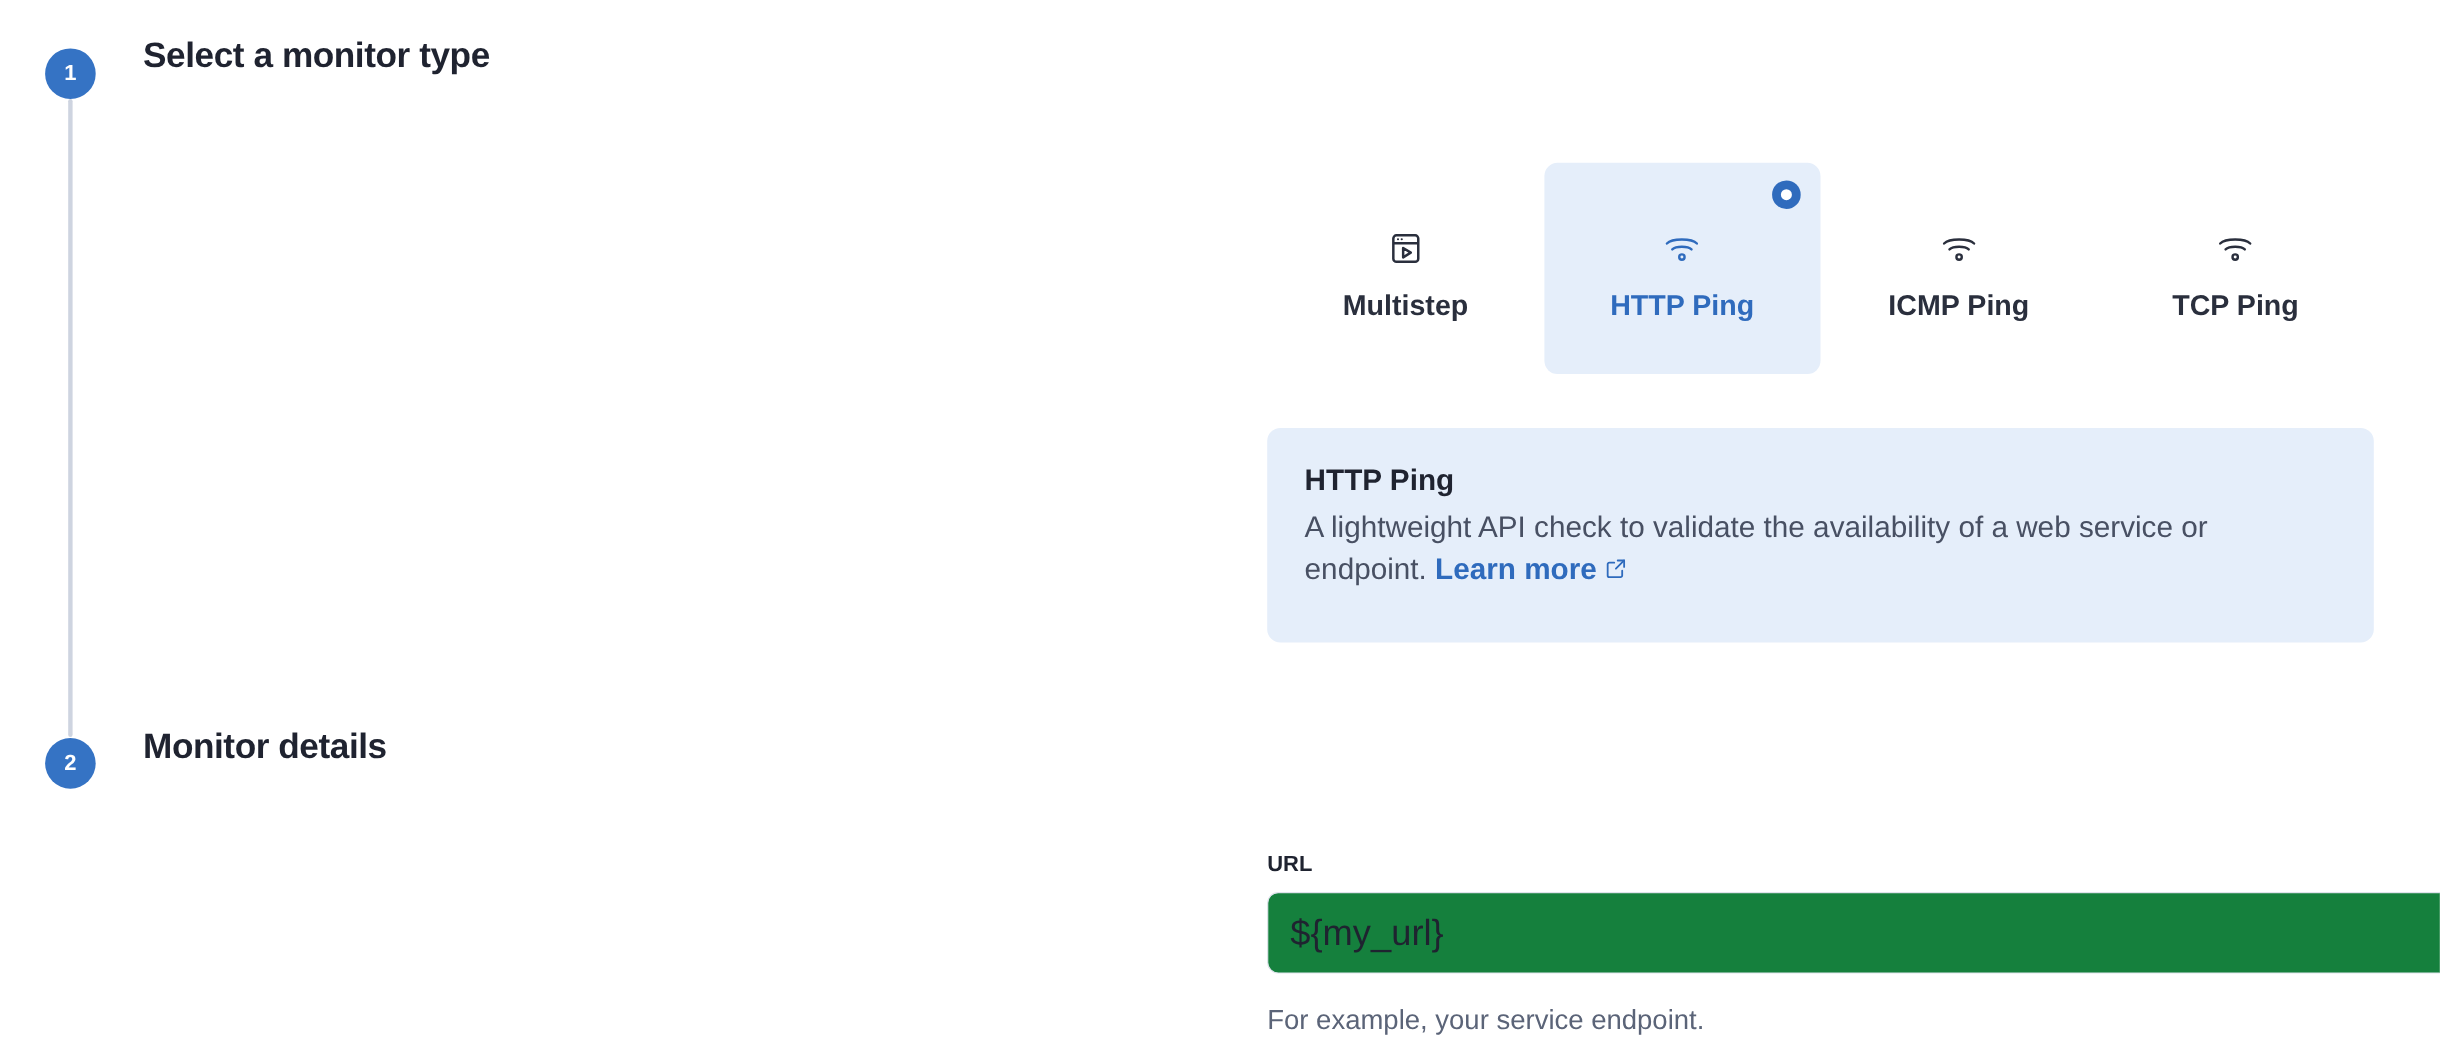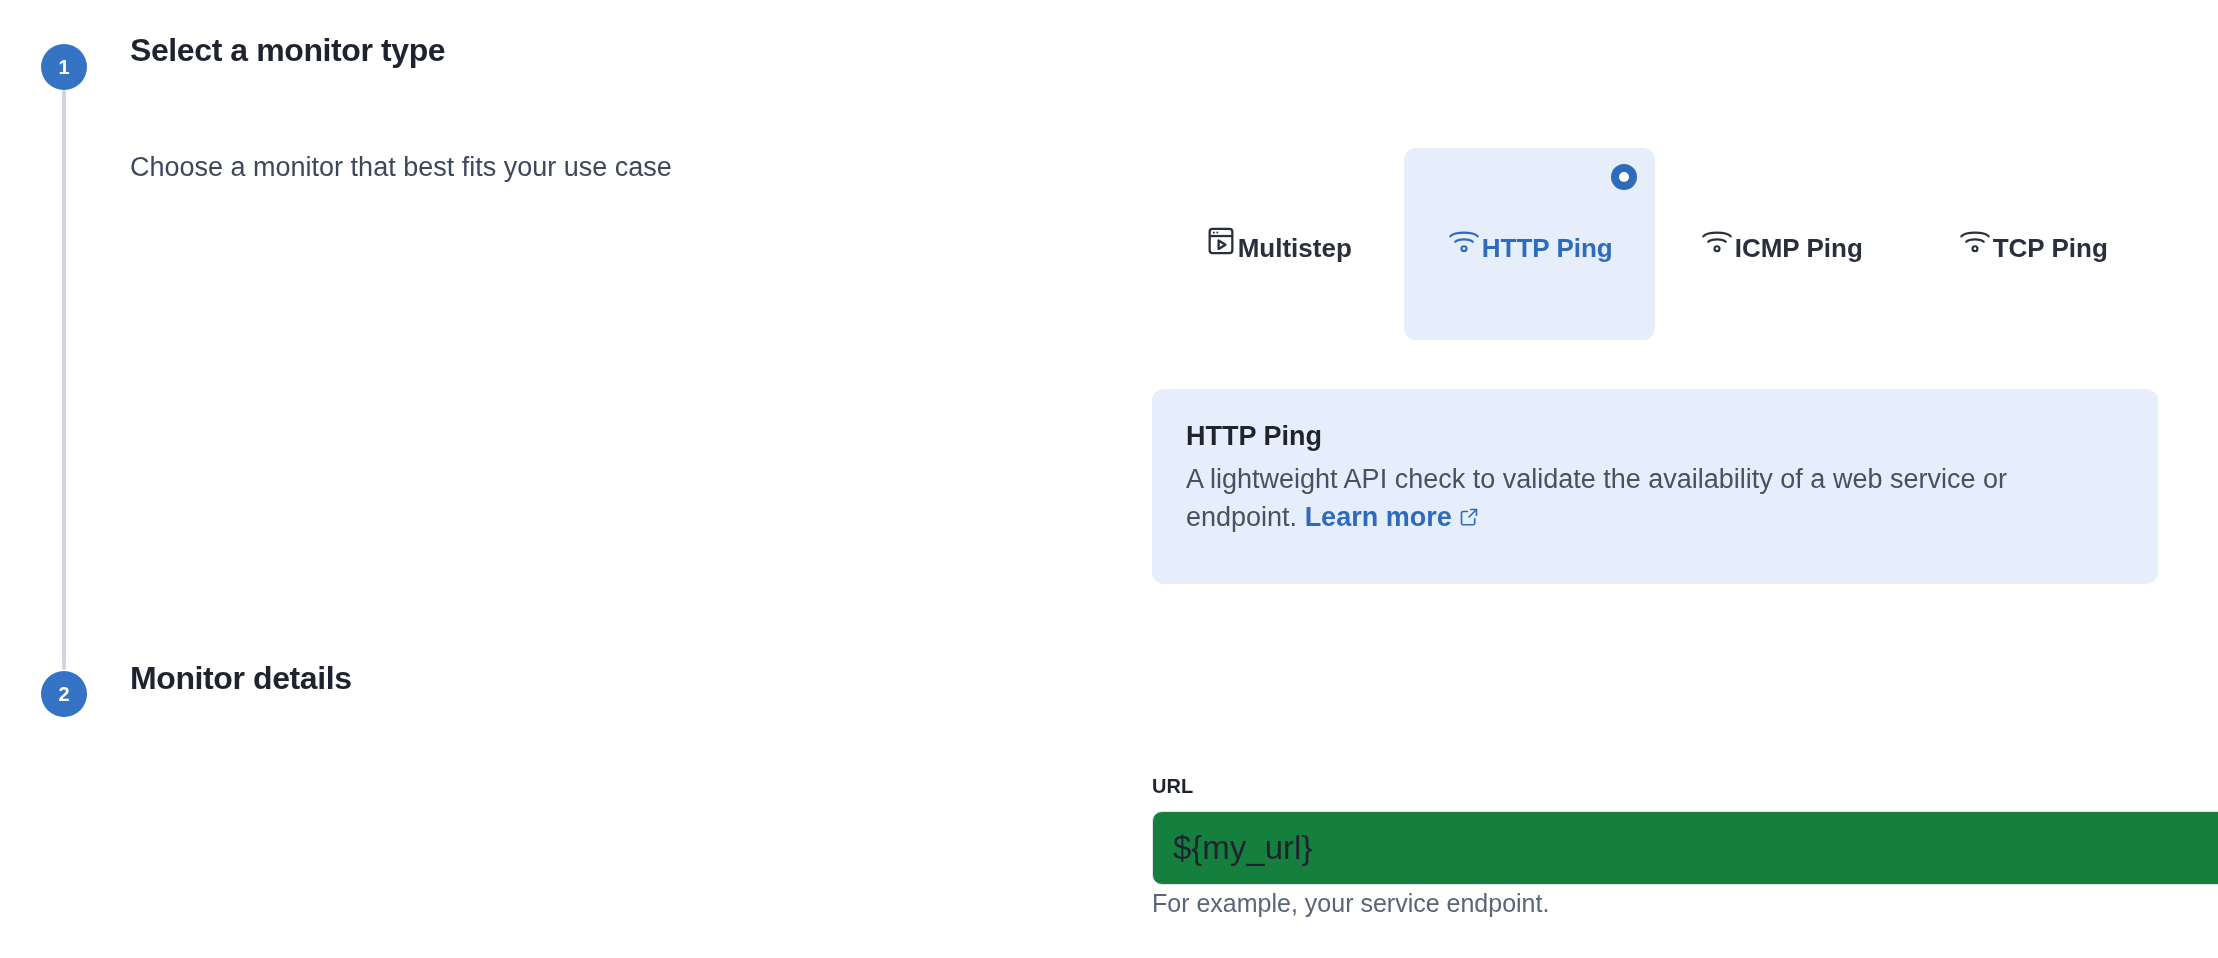--- a/index.html
+++ b/index.html
@@ -80,21 +80,21 @@
     align-items: flex-start;
   }
 
   .type-card {
     flex: 1 1 0;
     height: 192px;
     border-radius: 12px;
     background: transparent;
     position: relative;
     display: flex;
-    flex-direction: row;
+    flex-direction: column;
     align-items: center;
     justify-content: center;
     cursor: pointer;
     padding-top: 8px;
   }
   .type-card.selected { background: #e5eefa; }
 
   .type-icon {
     height: 44px;
     display: flex;
@@ -188,41 +188,40 @@
     border: 1px solid #dfe3ec;
     border-radius: 10px;
     background: #15803d;
     font-family: "Liberation Sans", sans-serif;
     font-size: 33px;
     color: #1f2330;
     padding: 0 20px;
     outline: none;
   }
   .field-help {
-    margin-top: 4px;
+    margin-top: 28px;
     font-size: 25px;
     color: #5b6478;
   }
 </style>
 </head>
 <body>
 
 <div class="page">
 
   <div class="step-connector"></div>
 
   <div class="step-bullet s1">
     <span>1</span>
   </div>
   <div class="step-bullet s2">
     <span>2</span>
   </div>
 
   <h1 class="sect-title t1">Select a monitor type</h1>
-  <p class="sect-sub s1">Choose a monitor that best fits your use case</p>
 
   <h1 class="sect-title t2">Monitor details</h1>
 
   <div class="type-row">
 
     <div class="type-card">
       <span class="type-icon">
         <svg width="34" height="34" viewBox="0 0 24 24" fill="none" stroke="#2a2f3d" stroke-width="1.6">
           <rect x="4" y="3.5" width="16" height="17" rx="2"></rect>
           <line x1="4" y1="8.5" x2="20" y2="8.5"></line>

